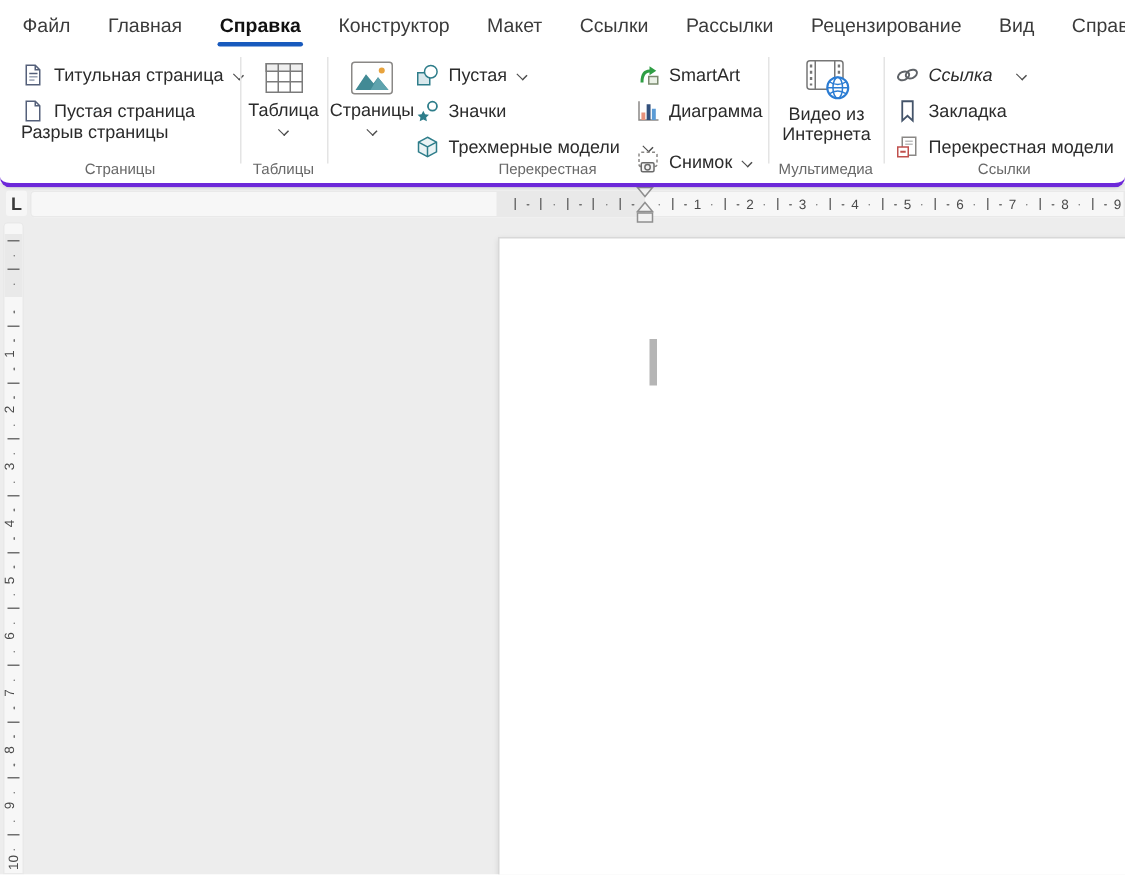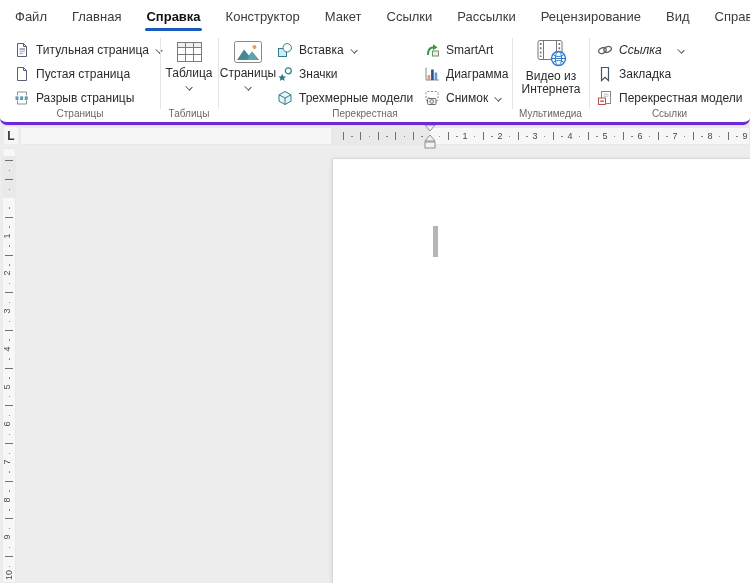--- a/index.html
+++ b/index.html
@@ -91,21 +91,21 @@
       <span>Титульная страница</span>
       <span class="chev"></span>
     </button>
     <button class="ritem" style="left:14px;top:30px;">
       <svg width="16" height="16" viewBox="0 0 16 16">
         <path d="M3.5 1.5 h6 l3 3 v10 h-9 z" fill="#fff" stroke="#55607A"></path>
         <path d="M9.5 1.5 v3 h3" fill="none" stroke="#55607A"></path>
       </svg>
       <span>Пустая страница</span>
     </button>
-    <button class="ritem" style="left:14px;top:54px;">
+    <button class="ritem" style="left:14px;top:40px;flex-direction:column;">
       <svg width="16" height="16" viewBox="0 0 16 16">
         <path d="M3.5 5.5 v-3.5 h9 v3.5" fill="none" stroke="#8A8F98"></path>
         <path d="M3.5 10.5 v3.5 h9 v-3.5" fill="none" stroke="#8A8F98"></path>
         <line x1="1.5" y1="7.2" x2="14.5" y2="7.2" stroke="#2E7D8A" stroke-width="1.3" stroke-dasharray="3 1.6"></line>
         <line x1="1.5" y1="9" x2="14.5" y2="9" stroke="#2E7D8A" stroke-width="1.3" stroke-dasharray="3 1.6"></line>
       </svg>
       <span>Разрыв страницы</span>
     </button>
     <div class="glabel" style="left:0;width:160px;">Страницы</div>
 
@@ -135,21 +135,21 @@
       </svg>
       <span class="lbl">Страницы</span>
       <span class="chev"></span>
     </button>
 
     <button class="ritem" style="left:277px;top:6px;">
       <svg width="16" height="16" viewBox="0 0 16 16">
         <rect x="1.5" y="6.5" width="8" height="8" fill="#D9E8EC" stroke="#2E7D8A"></rect>
         <circle cx="10.2" cy="5.8" r="4.2" fill="#fff" stroke="#2E7D8A"></circle>
       </svg>
-      <span>Вставка</span>
+      <span>Пустая</span>
       <span class="chev"></span>
     </button>
     <button class="ritem" style="left:277px;top:30px;">
       <svg width="16" height="16" viewBox="0 0 16 16">
         <circle cx="11.3" cy="4.8" r="3" fill="none" stroke="#2E7D8A" stroke-width="1.2"></circle>
         <polygon points="5.2,7.8 6.4,10.2 9,10.5 7.1,12.3 7.6,14.9 5.2,13.6 2.8,14.9 3.3,12.3 1.4,10.5 4,10.2" fill="#2E7D8A"></polygon>
       </svg>
       <span>Значки</span>
     </button>
     <button class="ritem" style="left:277px;top:54px;">
@@ -170,21 +170,21 @@
     </button>
     <button class="ritem" style="left:424px;top:30px;">
       <svg width="16" height="16" viewBox="0 0 16 16">
         <path d="M2 1.5 V14 H15" stroke="#8A8886" fill="none"></path>
         <rect x="3.6" y="9" width="2.6" height="5" fill="#E8927C"></rect>
         <rect x="7.1" y="3.5" width="2.6" height="10.5" fill="#33507C"></rect>
         <rect x="10.6" y="6.5" width="2.6" height="7.5" fill="#5B9BD5"></rect>
       </svg>
       <span>Диаграмма</span>
     </button>
-    <button class="ritem" style="left:424px;top:54px;">
+    <button class="ritem" style="left:424px;top:64px;">
       <svg width="16" height="16" viewBox="0 0 16 16">
         <rect x="2" y="1.5" width="12" height="9.5" rx="1.5" fill="none" stroke="#8A8886" stroke-dasharray="2 1.6"></rect>
         <rect x="3.5" y="8.5" width="8.5" height="6" rx="1" fill="#f5f5f5" stroke="#6B6B6B"></rect>
         <circle cx="7.7" cy="11.5" r="1.8" fill="none" stroke="#6B6B6B"></circle>
       </svg>
       <span>Снимок</span>
       <span class="chev"></span>
     </button>
     <div class="glabel" style="left:218px;width:294px;">Перекрестная</div>
 

